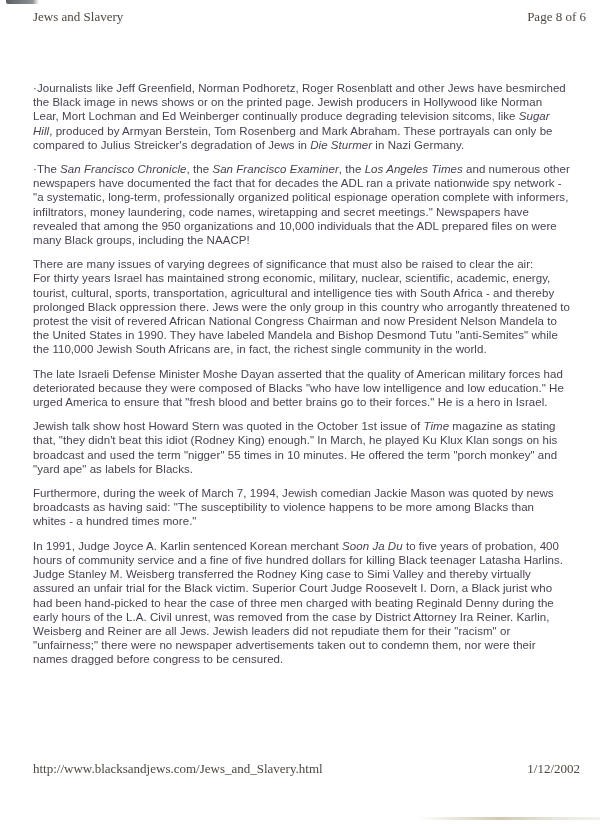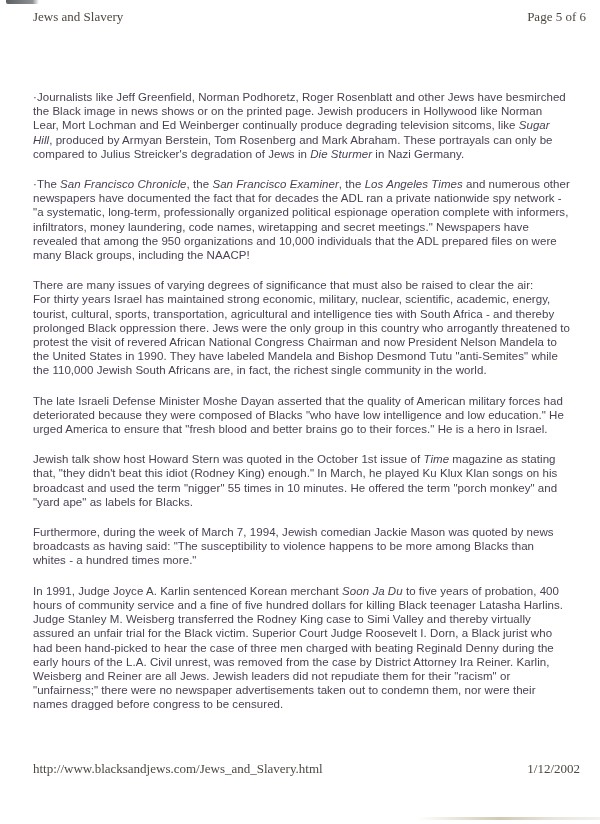--- a/index.html
+++ b/index.html
@@ -37,21 +37,21 @@
     top: 74px;
     left: 33px;
     width: 537px;
     font-family: "Liberation Sans", sans-serif;
     font-size: 11.5px;
     line-height: 14.2px;
     color: var(--body-text, #4a4152);
     letter-spacing: 0.05px;
   }
   .content p {
-    margin: 16px 0 10px 0;
+    margin: 7px 0 10px 0;
     padding: 0;
   }
   .content i {
     font-style: italic;
   }
   .footer-row {
     position: absolute;
     top: 761px;
     left: 33px;
     right: 20px;
@@ -87,21 +87,21 @@
 </style>
 </head>
 <body>
 
 <div class="page">
 
   <div class="artifact-top-left"></div>
 
   <div class="header-row">
     <span>Jews and Slavery</span>
-    <span>Page 5 of 6</span>
+    <span>Page 8 of 6</span>
   </div>
 
   <div class="content">
       <p><span>·Journalists like Jeff Greenfield, Norman Podhoretz, Roger Rosenblatt and other Jews have besmirched the Black image in news shows or on the printed page. Jewish producers in Hollywood like Norman Lear, Mort Lochman and Ed Weinberger continually produce degrading television sitcoms, like </span><i>Sugar Hill</i><span>, produced by Armyan Berstein, Tom Rosenberg and Mark Abraham. These portrayals can only be compared to Julius Streicker's degradation of Jews in </span><i>Die Sturmer</i><span> in Nazi Germany.</span></p>
       <p><span>·The </span><i>San Francisco Chronicle</i><span>, the </span><i>San Francisco Examiner</i><span>, the </span><i>Los Angeles Times</i><span> and numerous other newspapers have documented the fact that for decades the ADL ran a private nationwide spy network - "a systematic, long-term, professionally organized political espionage operation complete with informers, infiltrators, money laundering, code names, wiretapping and secret meetings." Newspapers have revealed that among the 950 organizations and 10,000 individuals that the ADL prepared files on were many Black groups, including the NAACP!</span></p>
       <p><span>There are many issues of varying degrees of significance that must also be raised to clear the air:</span><br><span>For thirty years Israel has maintained strong economic, military, nuclear, scientific, academic, energy, tourist, cultural, sports, transportation, agricultural and intelligence ties with South Africa - and thereby prolonged Black oppression there. Jews were the only group in this country who arrogantly threatened to protest the visit of revered African National Congress Chairman and now President Nelson Mandela to the United States in 1990. They have labeled Mandela and Bishop Desmond Tutu "anti-Semites" while the 110,000 Jewish South Africans are, in fact, the richest single community in the world.</span></p>
       <p><span>The late Israeli Defense Minister Moshe Dayan asserted that the quality of American military forces had deteriorated because they were composed of Blacks "who have low intelligence and low education." He urged America to ensure that "fresh blood and better brains go to their forces." He is a hero in Israel.</span></p>
       <p><span>Jewish talk show host Howard Stern was quoted in the October 1st issue of </span><i>Time</i><span> magazine as stating that, "they didn't beat this idiot (Rodney King) enough." In March, he played Ku Klux Klan songs on his broadcast and used the term "nigger" 55 times in 10 minutes. He offered the term "porch monkey" and "yard ape" as labels for Blacks.</span></p>
       <p><span>Furthermore, during the week of March 7, 1994, Jewish comedian Jackie Mason was quoted by news broadcasts as having said: "The susceptibility to violence happens to be more among Blacks than whites - a hundred times more."</span></p>
       <p><span>In 1991, Judge Joyce A. Karlin sentenced Korean merchant </span><i>Soon Ja Du</i><span> to five years of probation, 400 hours of community service and a fine of five hundred dollars for killing Black teenager Latasha Harlins. Judge Stanley M. Weisberg transferred the Rodney King case to Simi Valley and thereby virtually assured an unfair trial for the Black victim. Superior Court Judge Roosevelt I. Dorn, a Black jurist who had been hand-picked to hear the case of three men charged with beating Reginald Denny during the early hours of the L.A. Civil unrest, was removed from the case by District Attorney Ira Reiner. Karlin, Weisberg and Reiner are all Jews. Jewish leaders did not repudiate them for their "racism" or "unfairness;" there were no newspaper advertisements taken out to condemn them, nor were their names dragged before congress to be censured.</span></p>

